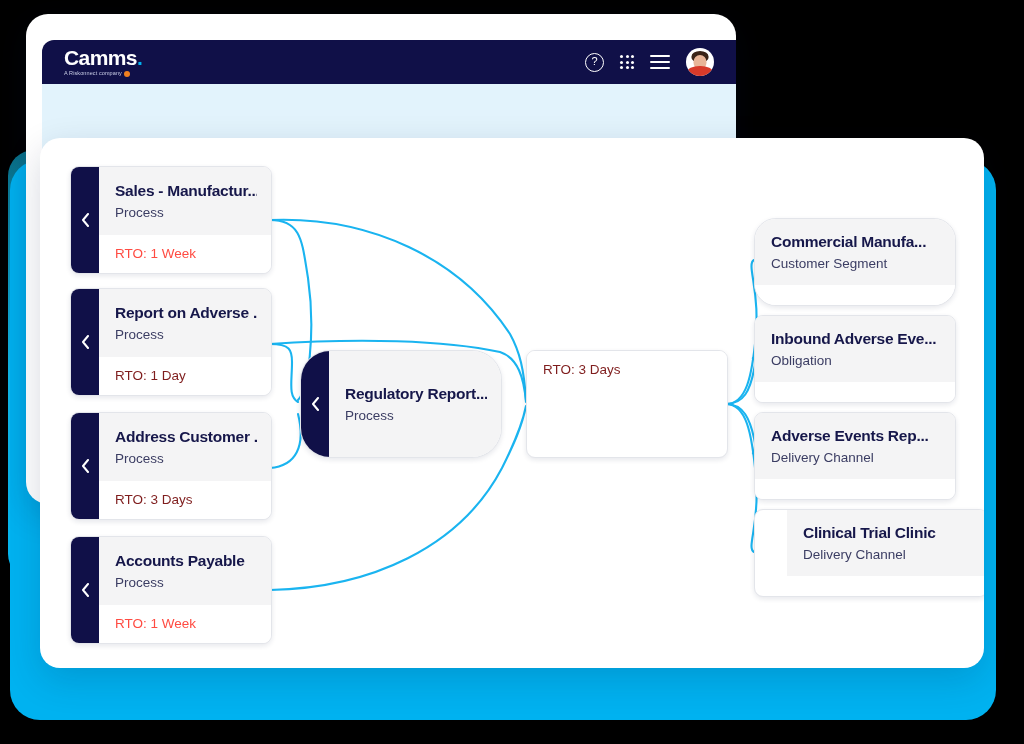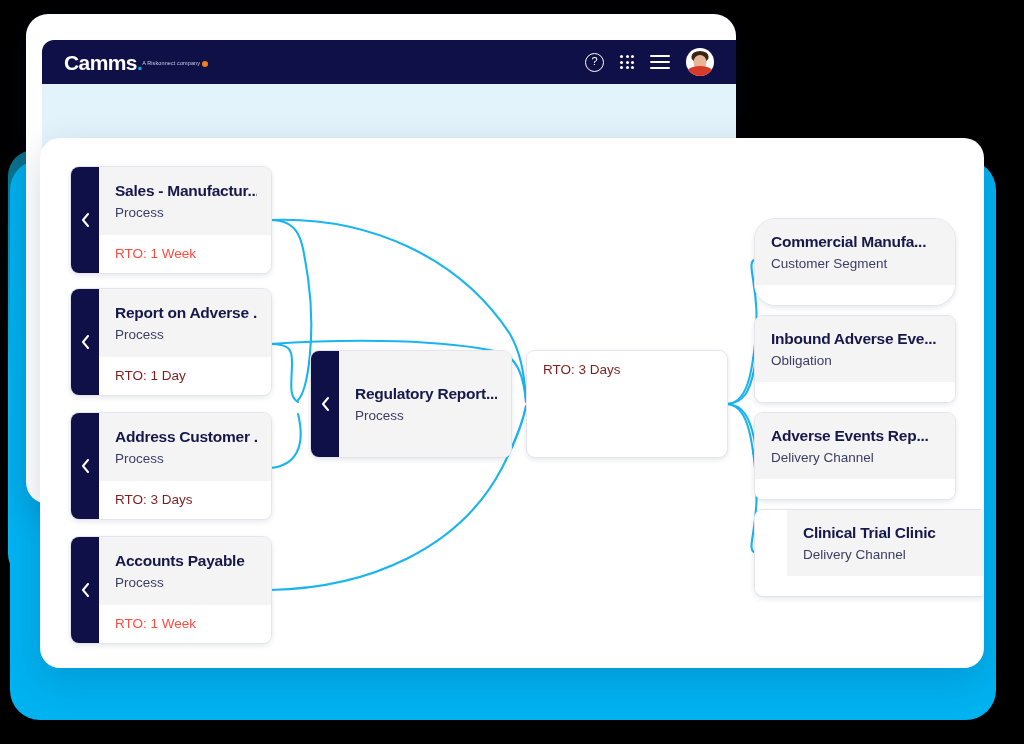--- a/index.html
+++ b/index.html
@@ -65,21 +65,21 @@
     height: 44px;
     background: #101048;
     border-top-left-radius: 12px;
     display: flex;
     align-items: center;
     padding: 0 0 0 22px;
     box-sizing: border-box;
   }
   .brand {
     display: flex;
-    flex-direction: row;
+    flex-direction: column;
     justify-content: center;
     line-height: 1;
   }
   .brand-name {
     color: #ffffff;
     font-size: 21px;
     font-weight: 700;
     letter-spacing: -0.6px;
   }
   .brand-name .dot { color: #00b2f0; }
@@ -264,21 +264,21 @@
   .node-foot.rto-critical { color: #ff4b42; }
   .node-foot.empty { padding: 0; height: 20px; }
 
   
   .node-sales        { left: 30px;  top: 28px;  width: 200px; height: 106px; }
   .node-adverse      { left: 30px;  top: 150px; width: 200px; height: 106px; }
   .node-customer     { left: 30px;  top: 274px; width: 200px; height: 106px; }
   .node-accounts     { left: 30px;  top: 398px; width: 200px; height: 106px; }
 
   
-  .node-regulatory   { left: 270px; top: 212px; width: 200px; height: 106px; }
+  .node-regulatory   { left: 260px; top: 212px; width: 200px; height: 106px; border-radius: 30px; }
   .node-manage       { left: 486px; top: 212px; width: 200px; height: 106px; }
 
   
   .node-commercial   { left: 714px; top: 80px;  width: 200px; height: 86px; border-radius: 22px; }
   .node-inbound      { left: 714px; top: 177px; width: 200px; height: 86px; }
   .node-advreport    { left: 714px; top: 274px; width: 200px; height: 86px; }
   .node-clinic       { left: 714px; top: 371px; width: 200px; height: 86px; padding-left: 32px; }
 
   .node-manage .node-head { padding-left: 16px; }
   .node-manage { border-color: #e3e5ea; }

